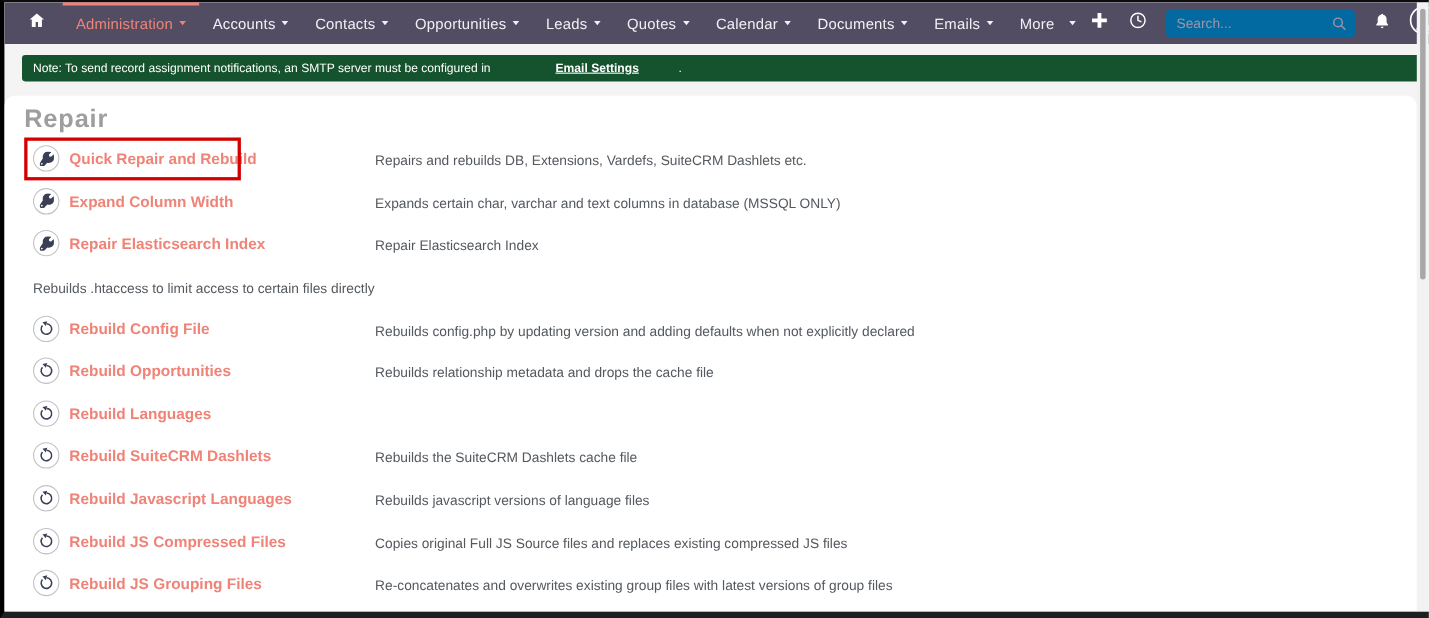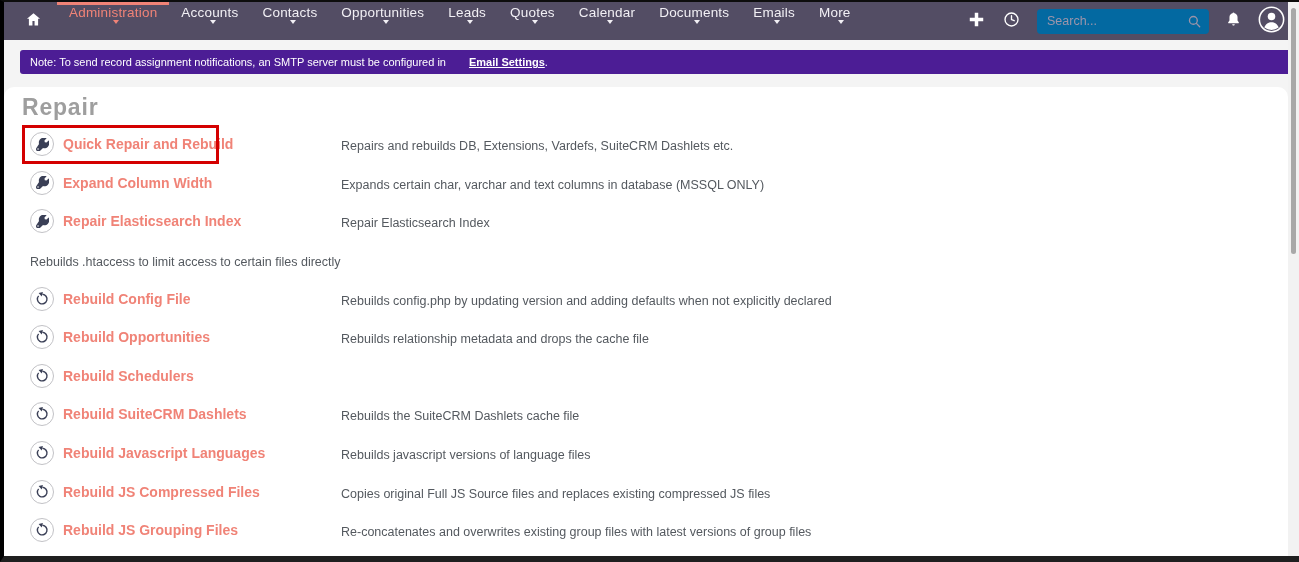--- a/index.html
+++ b/index.html
@@ -11,21 +11,21 @@
   }
   
   .topnav {
     height:38px; background:#534d64; display:flex; align-items:stretch; padding-right:14px;
   }
   .home-btn { display:flex; align-items:center; padding:0 15px 0 21px; cursor:pointer; }
   .nav-items { display:flex; align-items:stretch; }
   .nav-item {
     display:flex; align-items:center; padding:0 12px; cursor:pointer;
     color:#f2f0f5; font-size:13.5px; letter-spacing:.2px;
-    border-top:3px solid transparent; border-bottom:3px solid transparent;flex-direction:column;
+    border-top:3px solid transparent; border-bottom:3px solid transparent;
   }
   .nav-item.active { color:#f08377; border-top-color:#f08377; }
   .caret {
     width:0; height:0; display:inline-block; margin-left:6px;
     border-left:3.5px solid transparent; border-right:3.5px solid transparent;
     border-top:4px solid currentColor;
   }
   .caret-far { margin-left:13px; }
   .nav-right { margin-left:auto; display:flex; align-items:center; gap:16px; }
   .nav-icon { display:flex; align-items:center; cursor:pointer; }
@@ -35,23 +35,23 @@
     color:#d9d5e2; font-size:12.5px; padding:0 28px 0 10px; font-family:"Liberation Sans", sans-serif;
   }
   .search-box input::placeholder { color:#9d95aa; }
   .search-glyph { position:absolute; right:7px; top:5px; }
   .avatar-btn {
     width:27px; height:27px; border-radius:50%; cursor:pointer;
     display:flex; align-items:center; justify-content:center;
   }
   
   .notice {
-    margin:10px 5px 0 16px; height:24px; background:#4c1d95; border-radius:3px;
+    margin:10px 5px 0 16px; height:24px; background:#14532d; border-radius:3px;
     display:flex; align-items:center; padding-left:10px;
-    color:#ffffff; font-size:11px;
+    color:#ffffff; font-size:11px;gap:36px;
   }
   .notice a { color:#ffffff; font-weight:bold; text-decoration:underline; cursor:pointer; margin-left:3px;padding-left:20px; }
   
   .panel {
     position:absolute; left:0; top:85px; right:11px; bottom:0;
     background:#ffffff; border-radius:10px 10px 0 0; padding-top:5px;
   }
   .page-title {
     margin-left:18px; height:31px; line-height:31px;
     font-size:23px; font-weight:700; letter-spacing:.8px; color:#9e9e9e;
@@ -245,21 +245,21 @@
           <div class="row-desc">Rebuilds relationship metadata and drops the cache file</div>
         </div>
         <div class="row">
           <div class="row-left">
             <span class="icon-circle">
               <svg width="16" height="16" viewBox="0 0 24 24">
                 <path d="M12.6 4.9 A7.2 7.2 0 1 1 6.9 7.3" fill="none" stroke="#3a3f56" stroke-width="2.1"></path>
                 <path d="M13.4 1.6 L6.9 3.0 L11.5 8.1 Z" fill="#3a3f56"></path>
               </svg>
             </span>
-            <a class="row-label">Rebuild Schedulers</a>
+            <a class="row-label">Rebuild Languages</a>
           </div>
         </div>
         <div class="row">
           <div class="row-left">
             <span class="icon-circle">
               <svg width="16" height="16" viewBox="0 0 24 24">
                 <path d="M12.6 4.9 A7.2 7.2 0 1 1 6.9 7.3" fill="none" stroke="#3a3f56" stroke-width="2.1"></path>
                 <path d="M13.4 1.6 L6.9 3.0 L11.5 8.1 Z" fill="#3a3f56"></path>
               </svg>
             </span>

